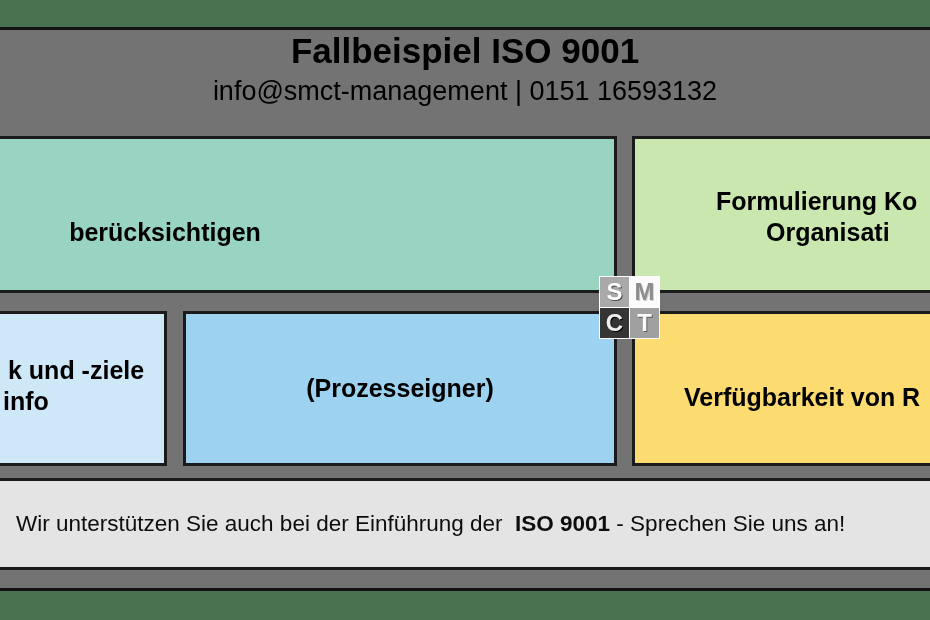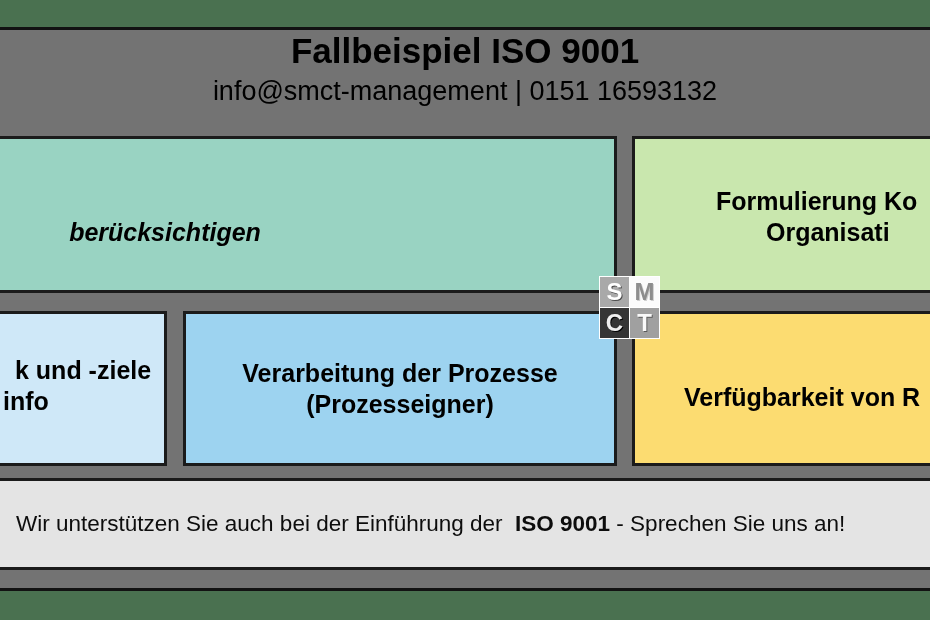--- a/index.html
+++ b/index.html
@@ -18,28 +18,28 @@
     font-size:35px;font-weight:bold;line-height:46px;}
   .subtitle{position:absolute;left:0;top:74px;width:930px;text-align:center;
     font-size:27px;font-weight:normal;line-height:34px;}
 
   
   .dbox{position:absolute;box-sizing:border-box;border:3px solid #1b1b1b;}
   .dbox .ln{position:absolute;font-size:25px;font-weight:bold;line-height:31px;white-space:nowrap;}
 
   .box-teal{left:-290px;top:136px;width:907px;height:157px;background:#99d3c2;}
   .box-teal .l1{left:290px;top:47px;}
-  .box-teal .l2{left:452px;top:78px;transform:translateX(-50%);font-style:italic;}
+  .box-teal .l2{left:452px;top:78px;transform:translateX(-50%);}
 
   .box-green{left:632px;top:136px;width:907px;height:157px;background:#c9e7ae;}
   .box-green .l1{left:81px;top:47px;}
   .box-green .l2{left:131px;top:78px;}
 
   .box-pale{left:-290px;top:311px;width:457px;height:155px;background:#cfe8f8;}
-  .box-pale .l1{left:302px;top:41px;}
+  .box-pale .l1{left:295px;top:41px;}
   .box-pale .l2{left:290px;top:72px;}
 
   .box-blue{left:183px;top:311px;width:434px;height:155px;background:#9dd3f0;
     display:flex;flex-direction:column;align-items:center;justify-content:center;text-align:center;}
   .box-blue .cln{font-size:25px;font-weight:bold;line-height:31px;white-space:nowrap;}
 
   .box-yellow{left:632px;top:311px;width:907px;height:155px;background:#fcdc71;}
   .box-yellow .l1{left:49px;top:68px;}
 
   
@@ -78,21 +78,20 @@
     <div class="ln l1">Formulierung Ko</div>
     <div class="ln l2">Organisati</div>
   </div>
 
   <div class="dbox box-pale">
     <div class="ln l1">k und -ziele</div>
     <div class="ln l2">info</div>
   </div>
 
   <div class="dbox box-blue">
-    <div class="cln">Verarbeitung der Prozesse</div>
     <div class="cln">(Prozesseigner)</div>
   </div>
 
   <div class="dbox box-yellow">
     <div class="ln l1">Verfügbarkeit von R</div>
   </div>
 
   <div class="logo">
     <div class="tile tile-s">S</div>
     <div class="tile tile-m">M</div>

